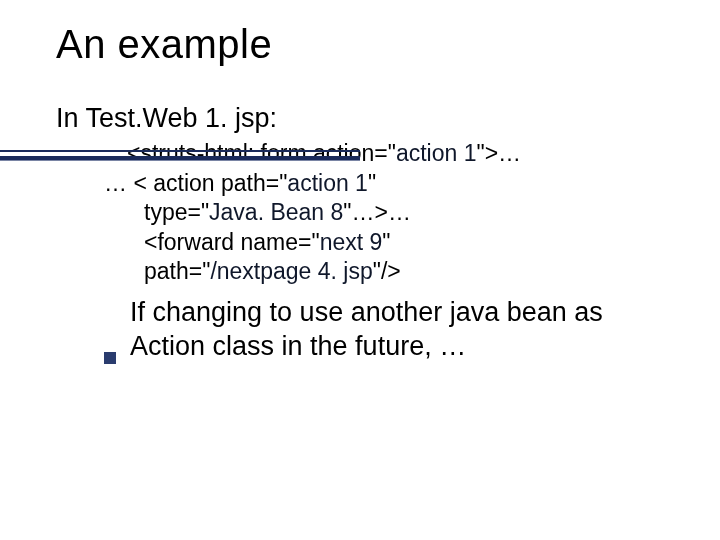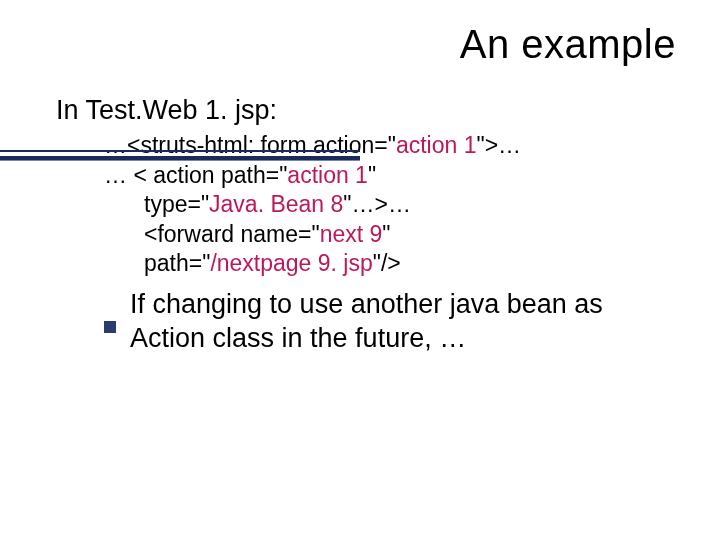--- a/index.html
+++ b/index.html
@@ -1,27 +1,27 @@
 <!DOCTYPE html>
 <html><head>
 <meta charset="utf-8">
 <style>
 html,body{margin:0;padding:0;width:720px;height:540px;background:#fff;font-family:Arial,Helvetica,sans-serif;color:#000;overflow:hidden}
 .slide{position:relative;width:720px;height:540px;box-sizing:border-box;padding:22px 44px 22px 56px}
-.title{font-size:40px;font-weight:400;text-align:right;margin:0 0 24px 0;letter-spacing:.5px}
+.title{font-size:40px;font-weight:400;text-align:left;margin:0 0 24px 0;letter-spacing:.5px}
 .rule{position:absolute;left:0;top:150px;width:360px;height:0}
 .rule::before{content:"";display:block;border-top:2px solid #1a2a5a;margin-bottom:4px}
 .rule::after{content:"";display:block;border-top:4px solid #1a2a5a;box-shadow:0 1px 0 #7a85a5}
-.body{margin-top:26px;font-size:27px;line-height:1.3}
+.body{margin-top:34px;font-size:27px;line-height:1.3}
 .lvl0{margin:4px 0}
 .lvl1{margin:2px 0 2px 48px;font-size:23px;line-height:1.2}
-.bullet-row{display:flex;align-items:center;margin:10px 0 2px 48px;font-size:27px;line-height:1.25}
+.bullet-row{display:flex;align-items:flex-end;margin:10px 0 2px 48px;font-size:27px;line-height:1.25}
 .sq{width:12px;height:12px;background:#2a3c6e;margin-top:10px;margin-right:14px;flex:0 0 12px}
 .bullet-text{flex:1}
-.hl{color:#be185d}
+.hl{color:#0f172a}
 </style>
 </head>
 <body>
 
 <div class="slide">
   <h1 class="title">An example</h1>
   <div class="rule"></div>
 
   <div class="body">
 
@@ -38,21 +38,21 @@
 
     <div class="lvl1" style="margin-left:88px">
       <span>type="</span><span class="hl">Java. Bean 8</span><span>"…&gt;…</span>
     </div>
 
     <div class="lvl1" style="margin-left:88px">
       <span>&lt;forward name="</span><span class="hl">next 9</span><span>"</span>
     </div>
 
     <div class="lvl1" style="margin-left:88px">
-      <span>path="</span><span class="hl">/nextpage 9. jsp</span><span>"/&gt;</span>
+      <span>path="</span><span class="hl">/nextpage 4. jsp</span><span>"/&gt;</span>
     </div>
 
     <div class="bullet-row">
       <div class="sq"></div>
       <div class="bullet-text">If changing to use another java bean as Action class in the future, …</div>
     </div>
 
   </div>
 </div>
 

